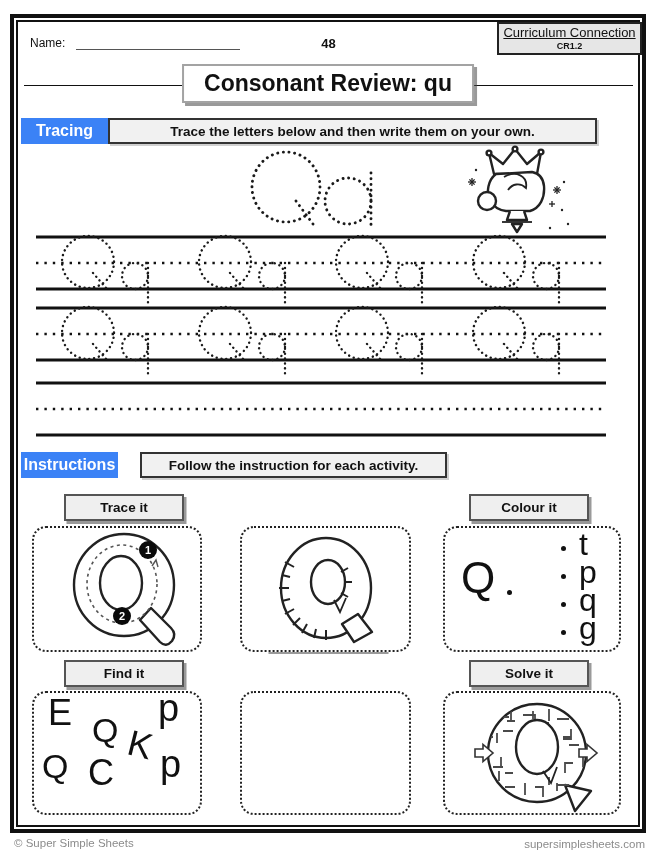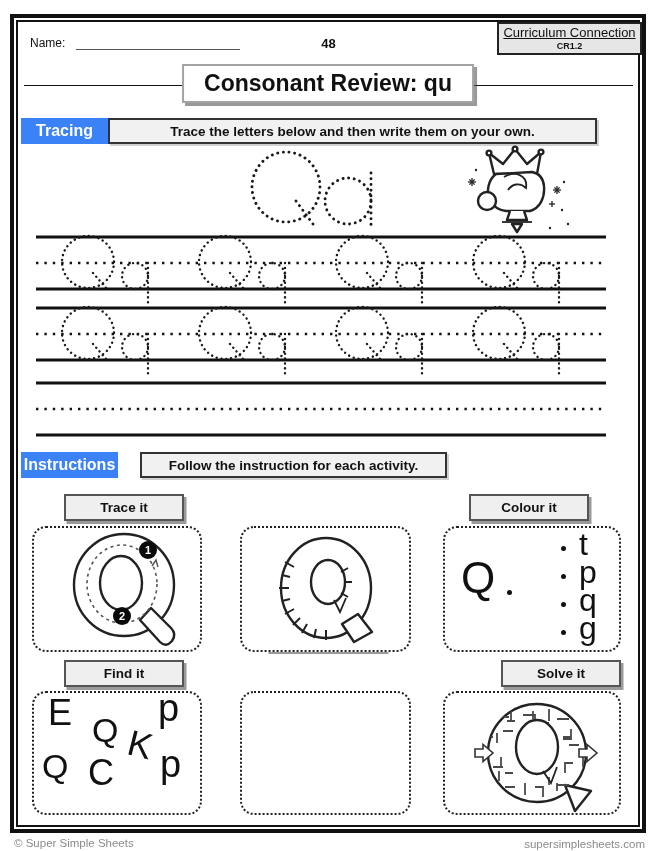--- a/index.html
+++ b/index.html
@@ -142,21 +142,21 @@
     <line class="solid" x1="1" y1="59" x2="571" y2="59"></line>
   </svg>
 
   <div class="abs sec-label in-label">Instructions</div>
   <div class="abs sec-instr in-instr">Follow the instruction for each activity.</div>
 
   <div class="abs act-label" style="left:64px;top:494px;">Trace it</div>
   <div class="abs act-label" style="left:469px;top:494px;">Colour it</div>
   <div class="abs act-label" style="left:64px;top:660px;">Find it</div>
   <div class="abs act-label" style="left:266px;top:624px;">Write it</div>
-  <div class="abs act-label" style="left:469px;top:660px;margin-left:32px;">Solve it</div>
+  <div class="abs act-label" style="left:469px;top:660px;">Solve it</div>
 
   <div class="abs dbox" style="left:32px;top:526px;width:166px;height:122px;">
     <svg width="166" height="122" viewBox="0 0 166 122">
       <ellipse class="outline" cx="90" cy="57" rx="50" ry="51"></ellipse>
       <path class="outline" d="M106,92 L126,114 Q132,120 138,113 Q143,106 137,100 L117,80 Z"></path>
       <ellipse class="outline" cx="87" cy="55" rx="21" ry="27"></ellipse>
       <ellipse cx="88" cy="56" rx="35" ry="39" fill="none" stroke="#555" stroke-width="1.6" stroke-dasharray="3 3.5"></ellipse>
       <path d="M118,38 l4,-6 l2,7" fill="none" stroke="#555" stroke-width="1.4"></path>
       <circle cx="114" cy="22" r="9" fill="#0a0a0a"></circle>
       <text x="114" y="26" font-size="11" font-weight="bold" fill="#fff" text-anchor="middle" font-family="Liberation Sans, sans-serif">1</text>

